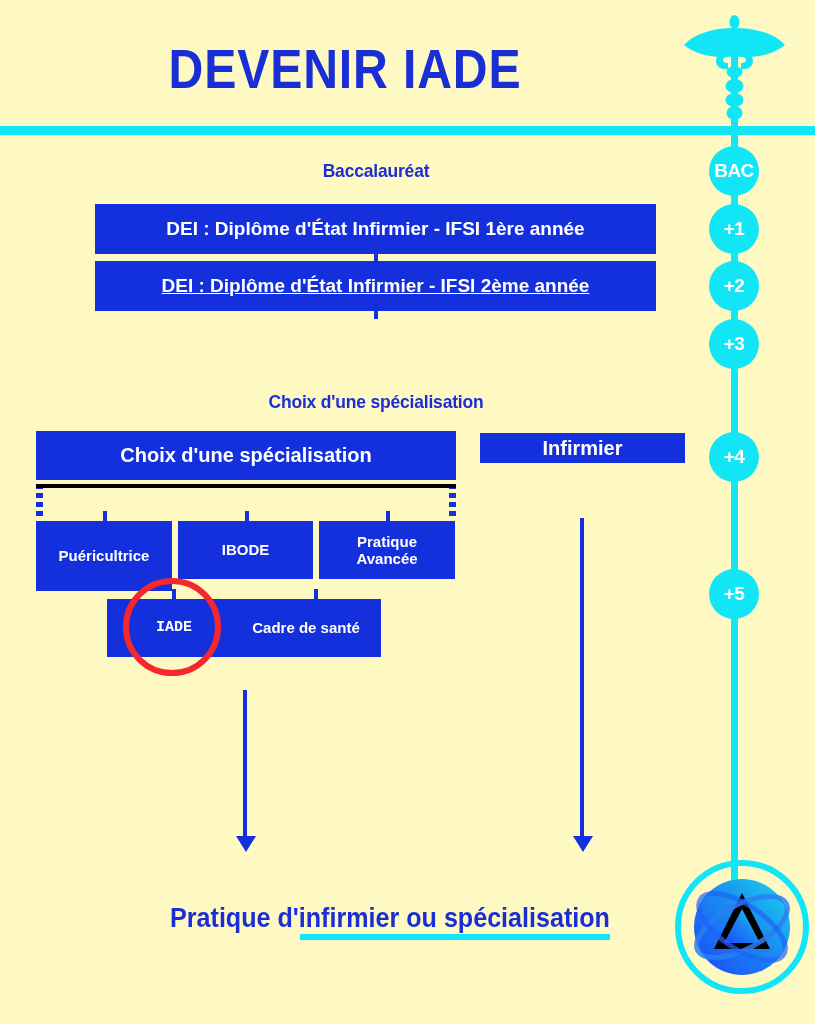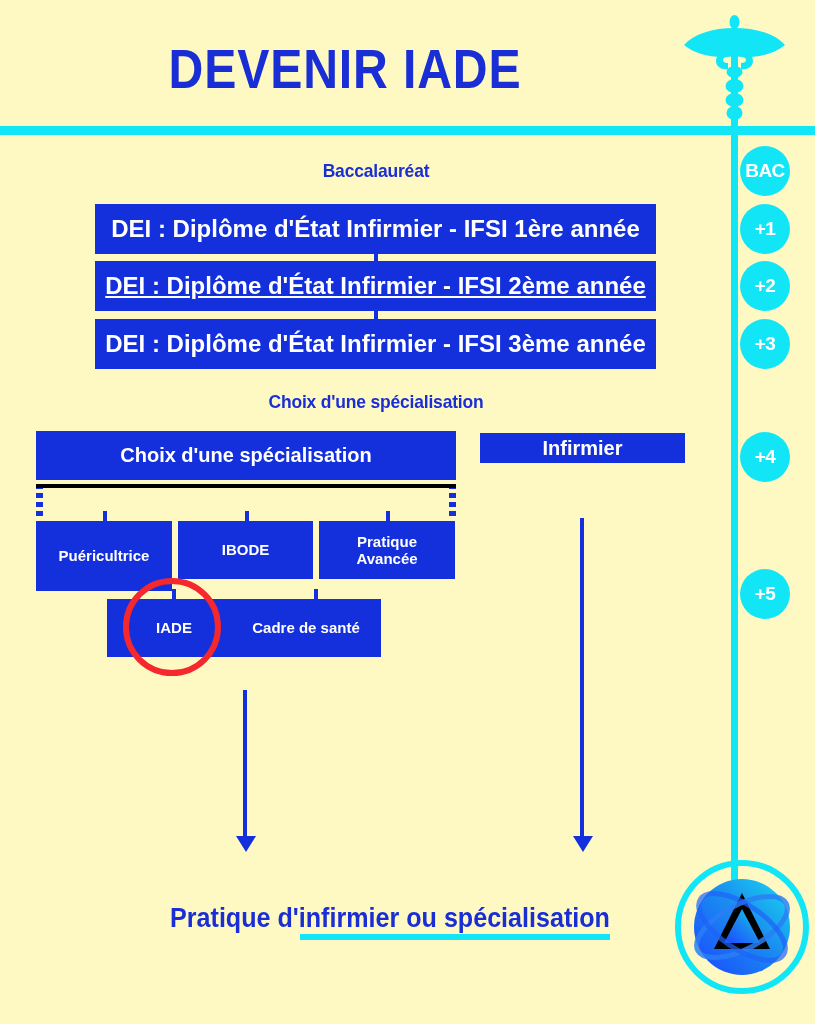--- a/index.html
+++ b/index.html
@@ -65,36 +65,36 @@
     color: #ffffff;
     display: flex;
     align-items: center;
     justify-content: center;
     text-align: center;
     font-weight: 700;
     line-height: 1.15;
     box-sizing: border-box;
     padding: 2px 6px;
   }
-  .box.big   { font-size: 24px; }
+  .box.big   { font-size: 19px; }
   .box.head  { font-size: 20px; }
   .box.small { font-size: 15px; }
 
   #box-ifsi1 { left: 95px;  top: 204px; width: 561px; height: 50px; }
   #box-ifsi2 { left: 95px;  top: 261px; width: 561px; height: 50px; text-decoration: underline; }
   #box-ifsi3 { left: 95px;  top: 319px; width: 561px; height: 50px; }
 
   #box-choix     { left: 36px;  top: 431px; width: 420px; height: 49px; }
   #box-infirmier { left: 480px; top: 433px; width: 205px; height: 30px; }
 
   #box-puericultrice { left: 36px;  top: 521px; width: 136px; height: 70px; }
   #box-ibode         { left: 178px; top: 521px; width: 135px; height: 58px; }
   #box-pratique      { left: 319px; top: 521px; width: 136px; height: 58px; }
 
-  #box-iade   { left: 107px; top: 599px; width: 134px; height: 58px; }
+  #box-iade   { left: 107px; top: 599px; width: 134px; height: 58px; font-family: Liberation Mono, monospace; }
   #box-cadre  { left: 231px; top: 599px; width: 150px; height: 58px; }
 
   
   .stub {
     position: absolute;
     width: 4px;
     background: #1430dc;
   }
   #stub-1 { left: 374px; top: 254px; height: 7px; }
   #stub-2 { left: 374px; top: 311px; height: 8px; }
@@ -202,21 +202,20 @@
     height: 50px;
     border-radius: 50%;
     background: #12e6f6;
     color: #ffffff;
     display: flex;
     align-items: center;
     justify-content: center;
     font-size: 19px;
     font-weight: 700;
     letter-spacing: -0.5px;
-    margin-left: 31px;
   }
   #node-bac { left: 709px; top: 146px; }
   #node-1   { left: 709px; top: 204px; }
   #node-2   { left: 709px; top: 261px; }
   #node-3   { left: 709px; top: 319px; }
   #node-4   { left: 709px; top: 432px; }
   #node-5   { left: 709px; top: 569px; }
 
   
   #caduceus {
@@ -267,21 +266,20 @@
   <div class="tl-node" id="node-3">+3</div>
   <div class="tl-node" id="node-4">+4</div>
   <div class="tl-node" id="node-5">+5</div>
 
   <div class="section-label" id="label-bac">Baccalauréat</div>
 
   <div class="box big" id="box-ifsi1">DEI : Diplôme d'État Infirmier - IFSI 1ère année</div>
   <div class="stub" id="stub-1"></div>
   <div class="box big" id="box-ifsi2">DEI : Diplôme d'État Infirmier - IFSI 2ème année</div>
   <div class="stub" id="stub-2"></div>
-  <div class="box big" id="box-ifsi3">DEI : Diplôme d'État Infirmier - IFSI 3ème année</div>
 
   <div class="section-label" id="label-spec">Choix d'une spécialisation</div>
 
   <div class="box head" id="box-choix">Choix d'une spécialisation</div>
   <div class="box head" id="box-infirmier">Infirmier</div>
 
   <div class="rail" id="rail-left"></div>
   <div class="rail" id="rail-right"></div>
   <div class="bracket-top"></div>
 

